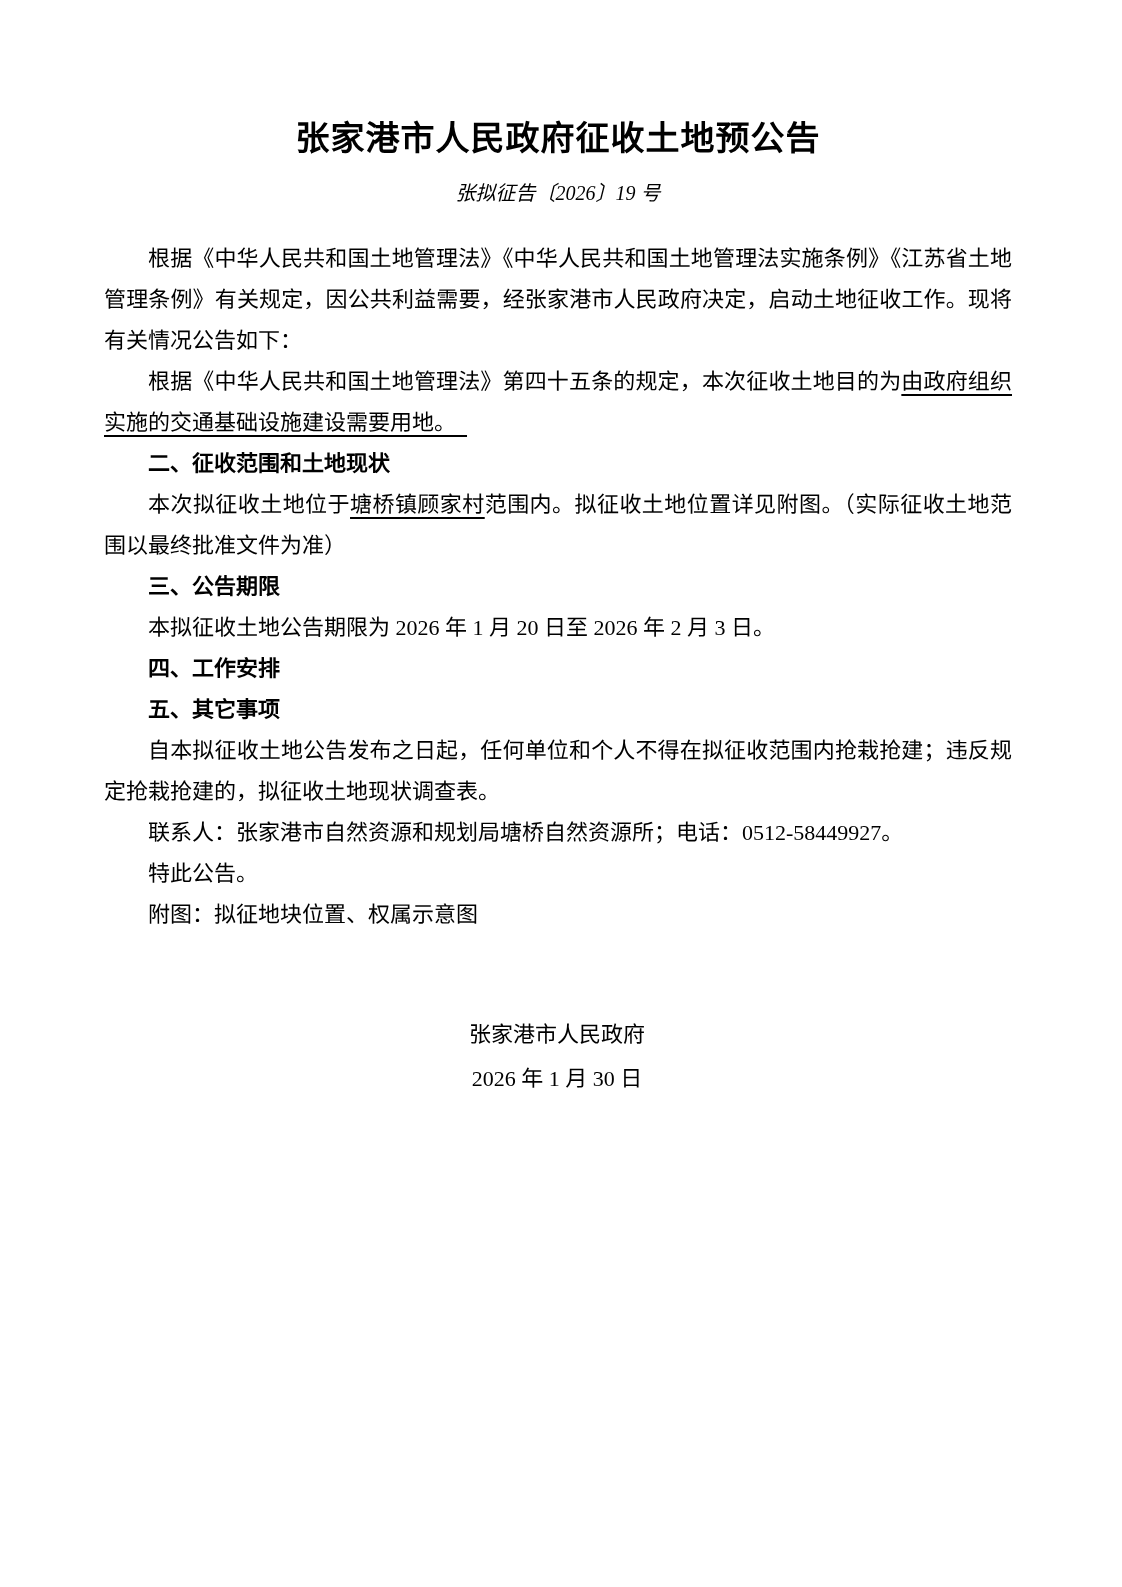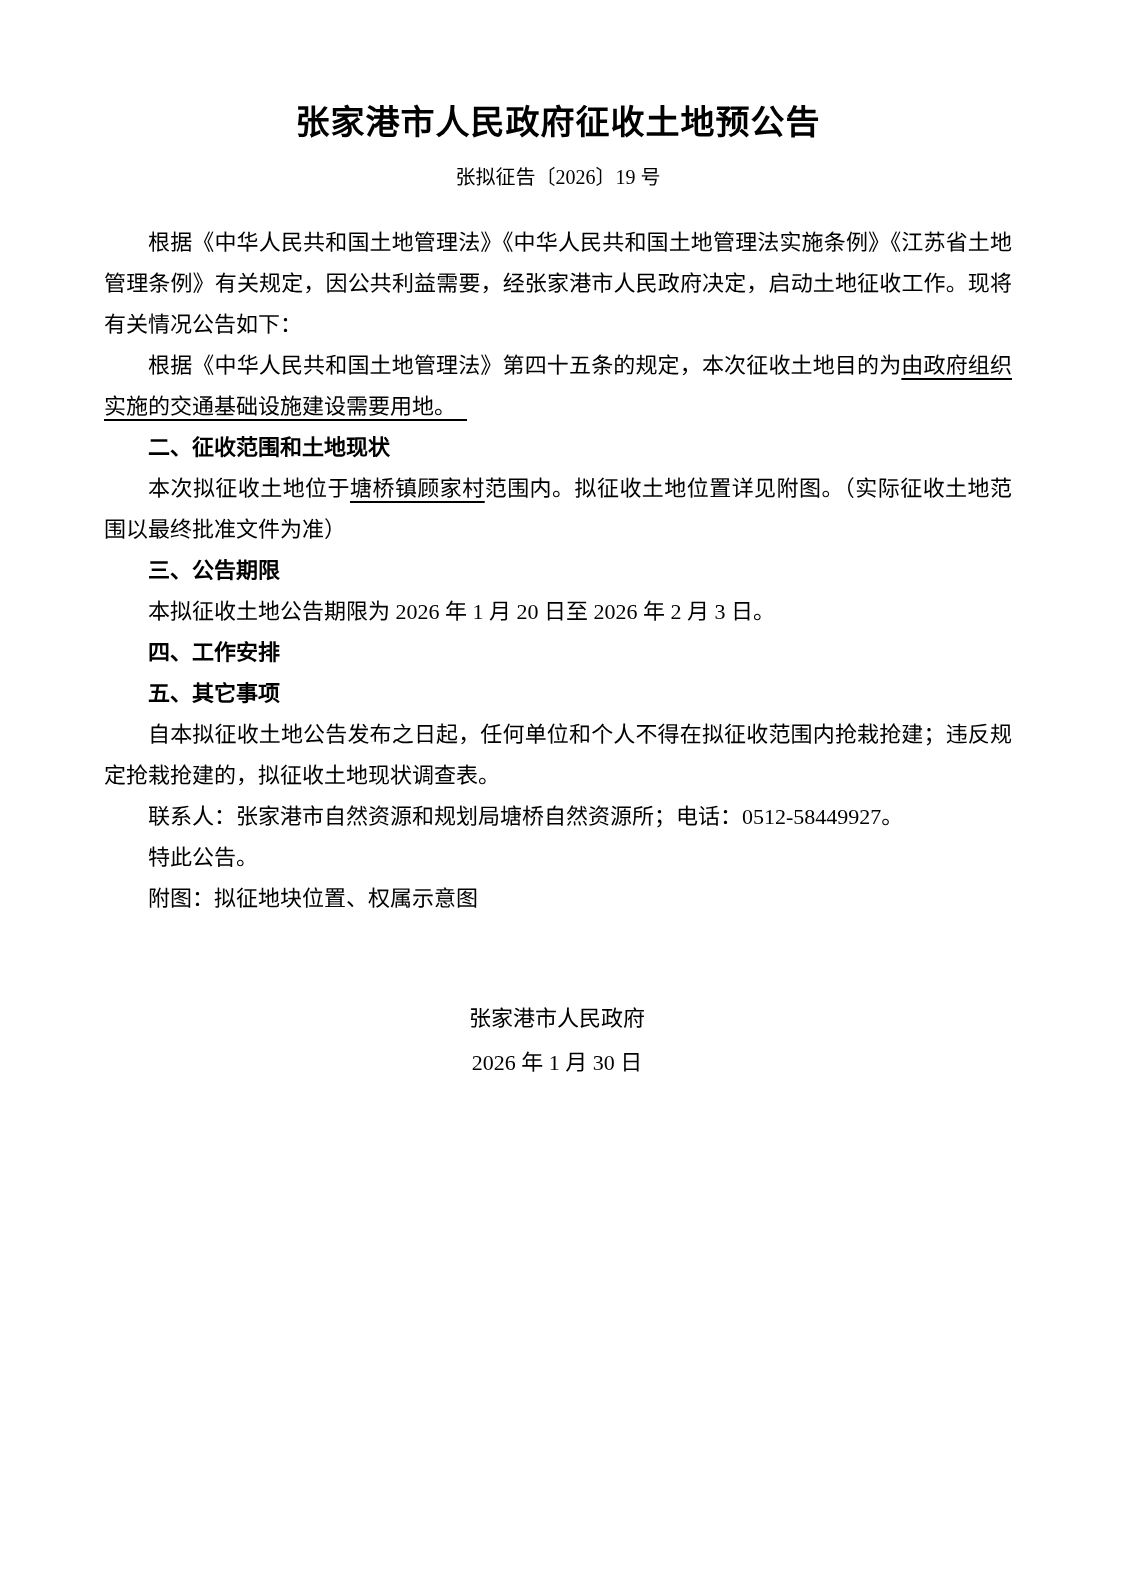--- a/index.html
+++ b/index.html
@@ -4,21 +4,21 @@
 <style>
   html, body {
     margin: 0;
     padding: 0;
     background: #ffffff;
   }
   .page {
     position: relative;
     width: 1122px;
     height: 1556px;
-    margin: 0 auto;
+    margin: 16px auto;
     background: #ffffff;
     color: #000000;
     box-sizing: border-box;
     padding: 100px 110px 0 104px;
     font-family: "Liberation Serif", "DejaVu Serif", serif;
     overflow: hidden;
   }
   .doc-title {
     margin: 0;
     text-align: center;
@@ -27,20 +27,21 @@
     font-weight: bold;
     letter-spacing: 1px;
     font-family: "Liberation Serif", "DejaVu Serif", serif;
   }
   .doc-number {
     margin: 16px 0 0 0;
     text-align: center;
     font-size: 20px;
     line-height: 30px;
     font-weight: normal;
+    font-style: italic;
   }
   .doc-body {
     margin-top: 30px;
     font-size: 22px;
     line-height: 41px;
     text-align: justify;
     text-justify: inter-character;
   }
   .doc-body p {
     margin: 0;

